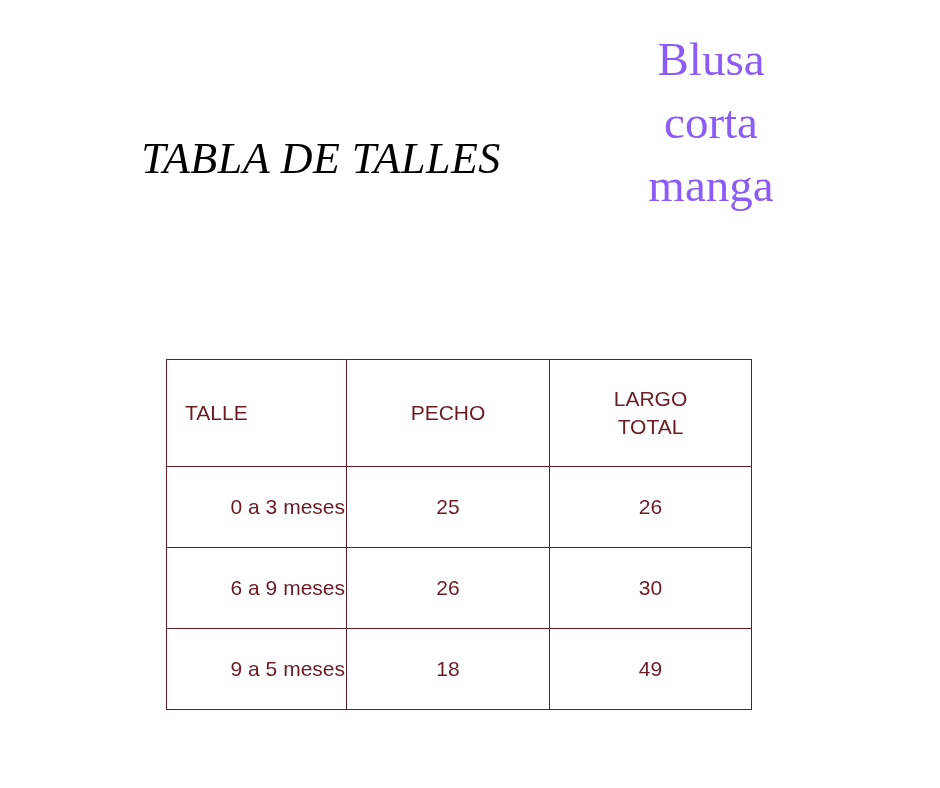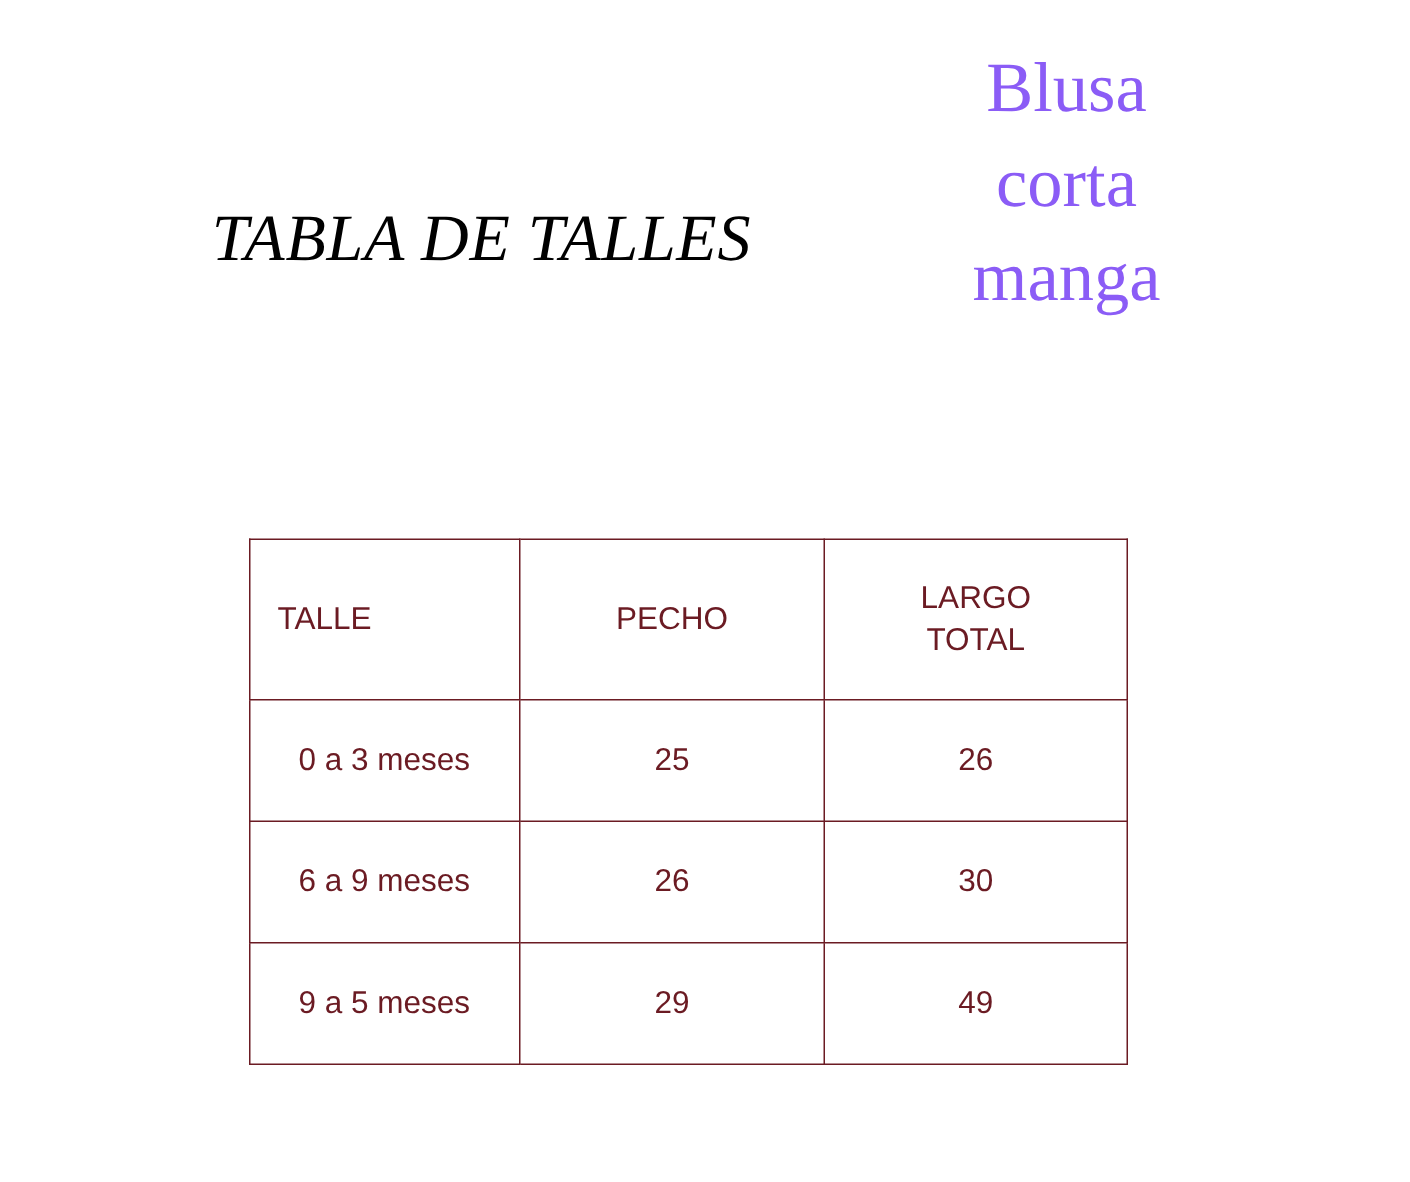--- a/index.html
+++ b/index.html
@@ -73,21 +73,21 @@
   }
   .size-table tbody td {
     height: 78px;
     font-size: 21px;
   }
   .col-talle { width: 180px; }
   .col-pecho { width: 203px; }
   .col-largo { width: 202px; }
 
   .cell-left {
-    text-align: left;
+    text-align: right;
     padding-left: 32px;
   }
   .cell-center {
     text-align: center;
     border-radius: 23px;
   }
   .hdr-talle {
     text-align: left;
     padding-left: 18px;
   }
@@ -130,19 +130,19 @@
         <td class="cell-center">25</td>
         <td class="cell-center">26</td>
       </tr>
       <tr>
         <td class="cell-left">6 a 9 meses</td>
         <td class="cell-center">26</td>
         <td class="cell-center">30</td>
       </tr>
       <tr>
         <td class="cell-left">9 a 5 meses</td>
-        <td class="cell-center">29</td>
+        <td class="cell-center">18</td>
         <td class="cell-center">49</td>
       </tr>
     </tbody>
   </table>
 
 </div>
 
 </body></html>

